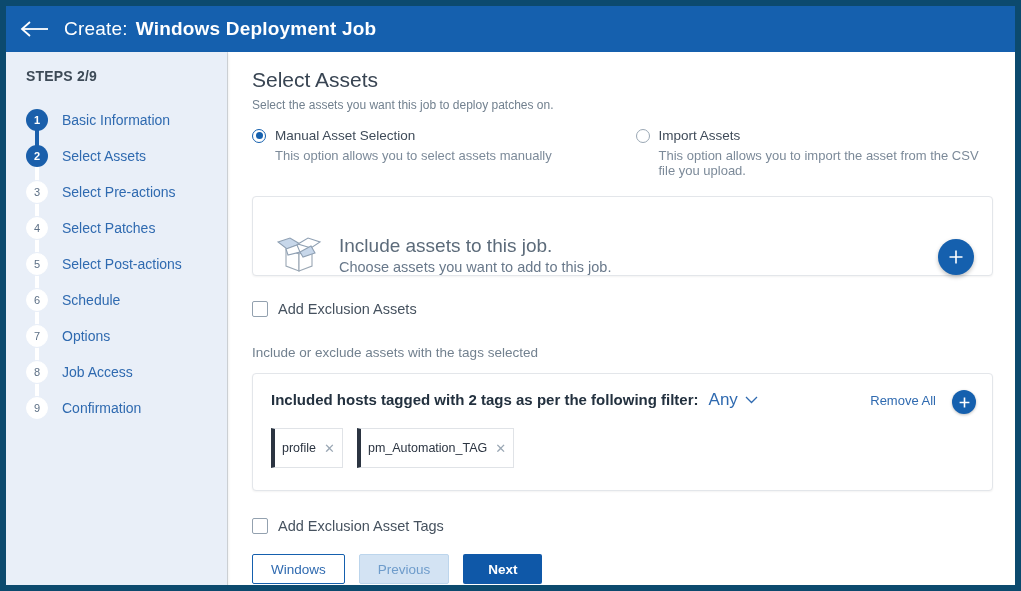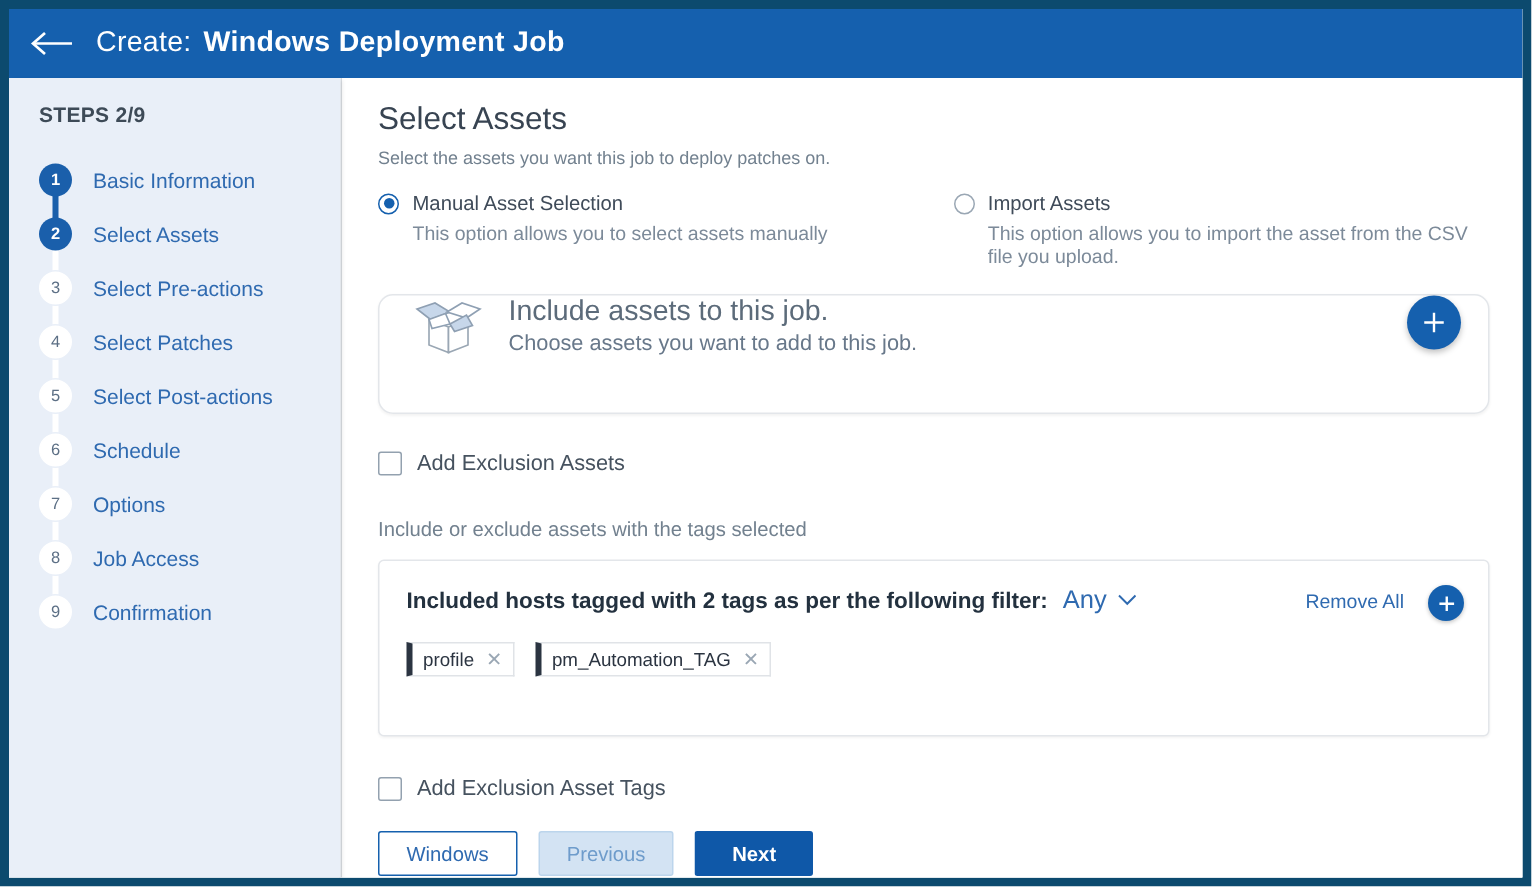--- a/index.html
+++ b/index.html
@@ -180,24 +180,23 @@
   
   .card {
     background: #ffffff;
     border: 1px solid #e3e6ea;
     border-radius: 4px;
     box-shadow: 0 1px 2px rgba(0,0,0,0.05);
   }
   .include-card {
     height: 80px;
     display: flex;
-    align-items: flex-start;
+    align-items: flex-end;
     padding: 0 18px 0 22px;
     position: relative;
-    border-radius: 10px;
   }
   .box-icon { width: 48px; height: 42px; flex: none; margin-right: 16px; }
   .include-texts { flex: 1; }
   .include-title {
     font-size: 19px;
     color: #5c6b7a;
     font-weight: 400;
     margin-bottom: 2px;
   }
   .include-sub {
@@ -289,21 +288,21 @@
   }
   .tag-head-fab { margin-left: 16px; align-self: center; }
 
   .chips { display: flex; gap: 14px; }
   .chip {
     display: flex;
     align-items: center;
     border: 1px solid #e0e3e7;
     border-left: 4px solid #2b3441;
     background: #ffffff;
-    height: 23px;
+    height: 40px;
     padding: 0 7px 0 7px;
     font-size: 12.5px;
     color: #2b3441;
     cursor: default;
   }
   .chip-x {
     margin-left: 8px;
     color: #9aa7b4;
     font-size: 13px;
     cursor: pointer;

